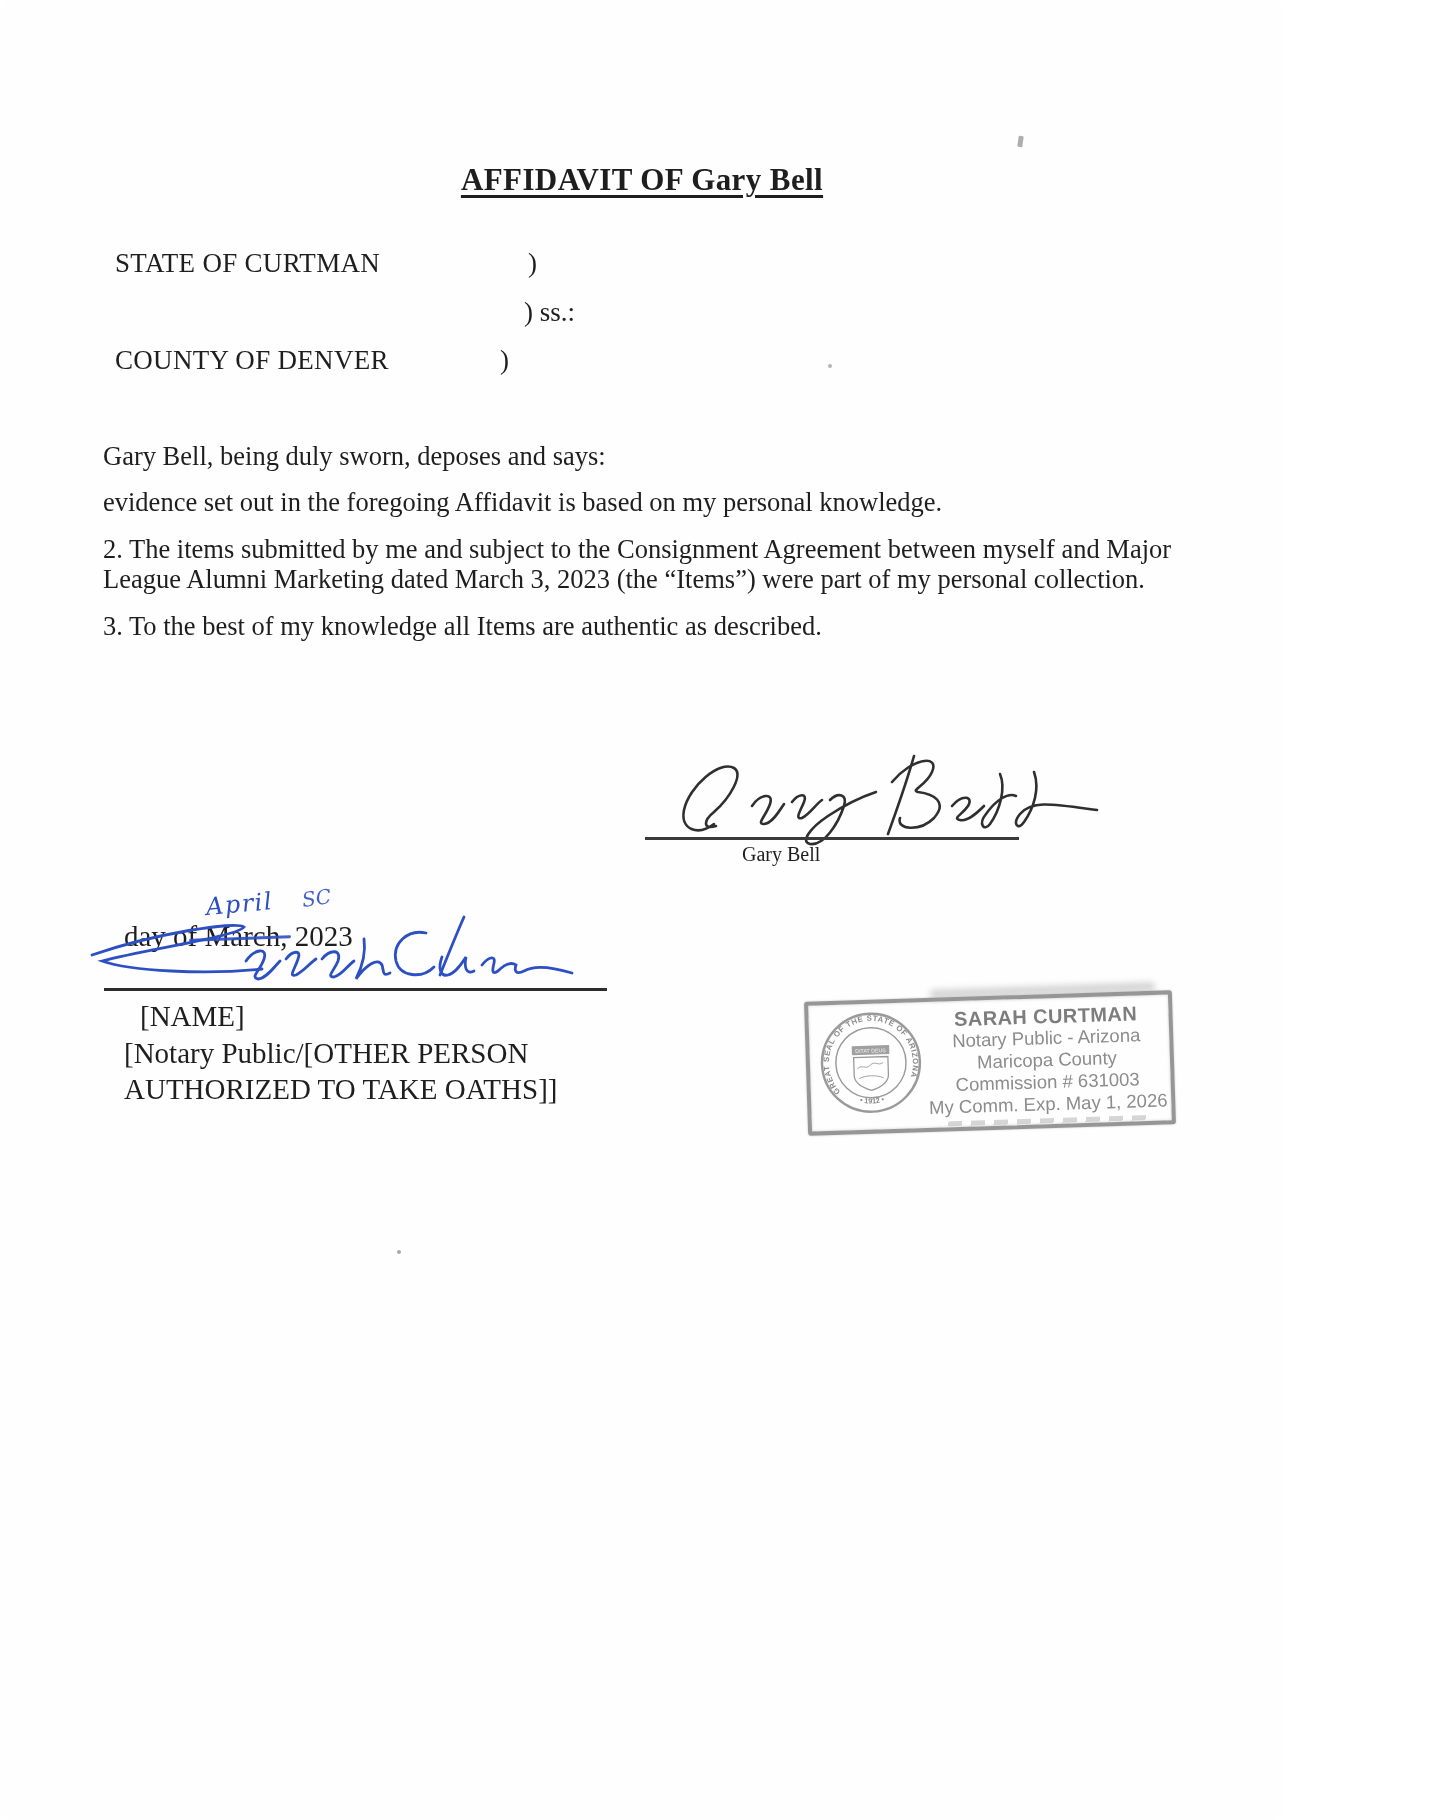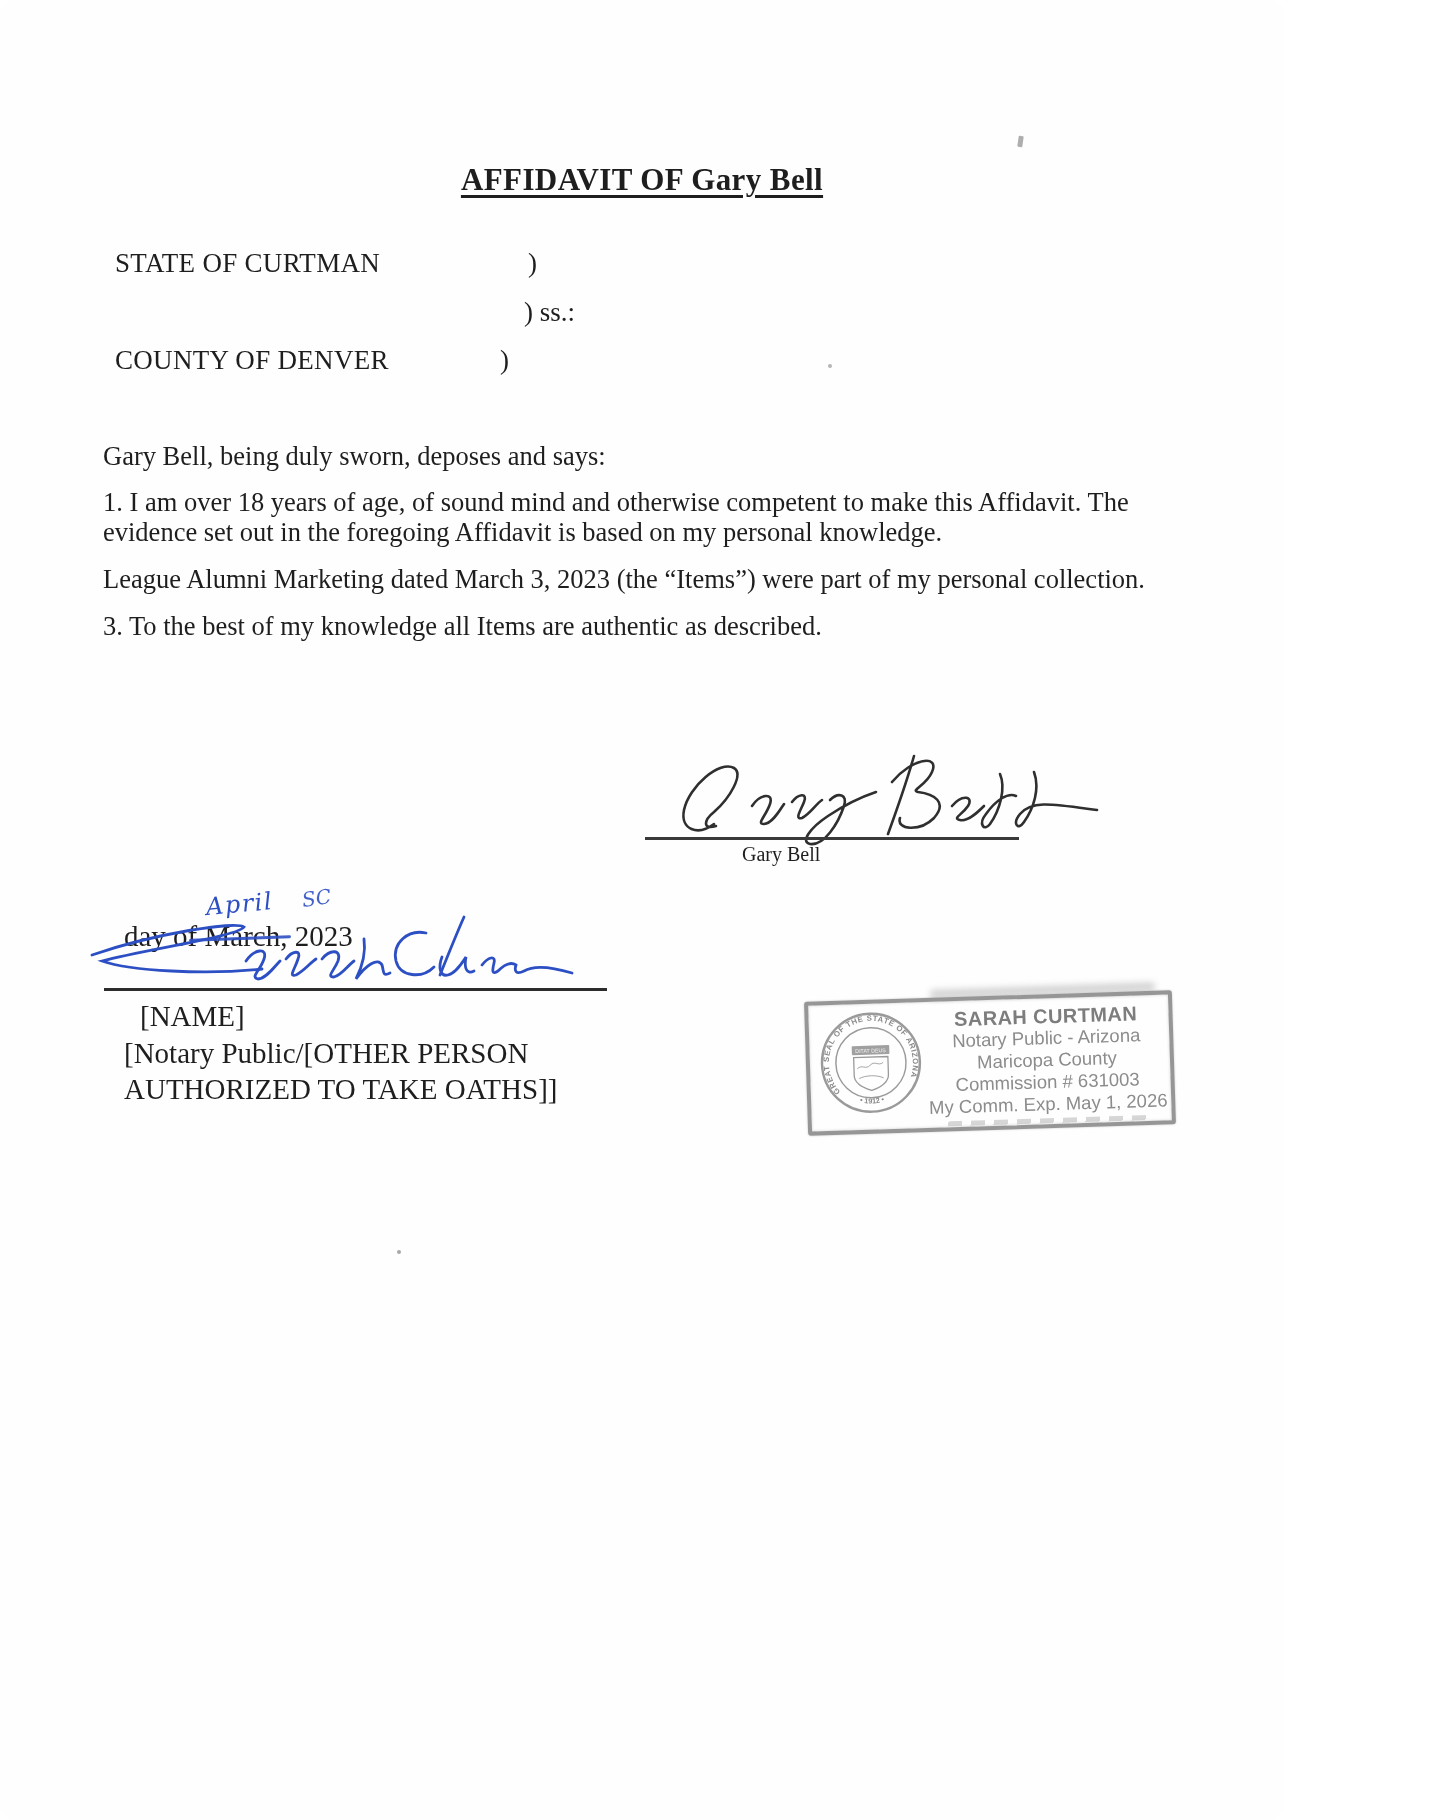--- a/index.html
+++ b/index.html
@@ -83,24 +83,24 @@
   <span class="abs venue-label" style="top:248px;">STATE OF CURTMAN</span>
   <span class="abs venue-paren" style="left:528px;top:248px;">)</span>
   <span class="abs venue-paren" style="left:524px;top:297px;">) ss.:</span>
   <span class="abs venue-label" style="top:345px;">COUNTY OF DENVER</span>
   <span class="abs venue-paren" style="left:500px;top:345px;">)</span>
 
   <div class="abs intro">Gary Bell, being duly sworn, deposes and says:</div>
 
   <div class="abs paras">
     <div class="para">
-      <div class="pline">1. I am over 18 years of age, of sound mind and otherwise competent to make this Affidavit. The</div>
       <div class="pline">evidence set out in the foregoing Affidavit is based on my personal knowledge.</div>
     </div>
     <div class="para">
+      <div class="pline">2. The items submitted by me and subject to the Consignment Agreement between myself and Major</div>
       <div class="pline">League Alumni Marketing dated March 3, 2023 (the “Items”) were part of my personal collection.</div>
     </div>
     <div class="para">
       <div class="pline">3. To the best of my knowledge all Items are authentic as described.</div>
     </div>
   </div>
 
   <svg class="abs gary-sig" width="460" height="105" viewBox="0 0 460 105" fill="none" stroke="#2f2f2f" stroke-width="2.6" stroke-linecap="round">
     <path d="M62,78 C46,90 28,84 32,64 C37,40 68,14 82,22 C92,28 78,52 62,66 C52,74 50,84 64,80"></path>
     <path d="M100,60 C108,48 122,46 118,58 C114,70 104,78 112,78 C120,78 128,64 132,58"></path>

